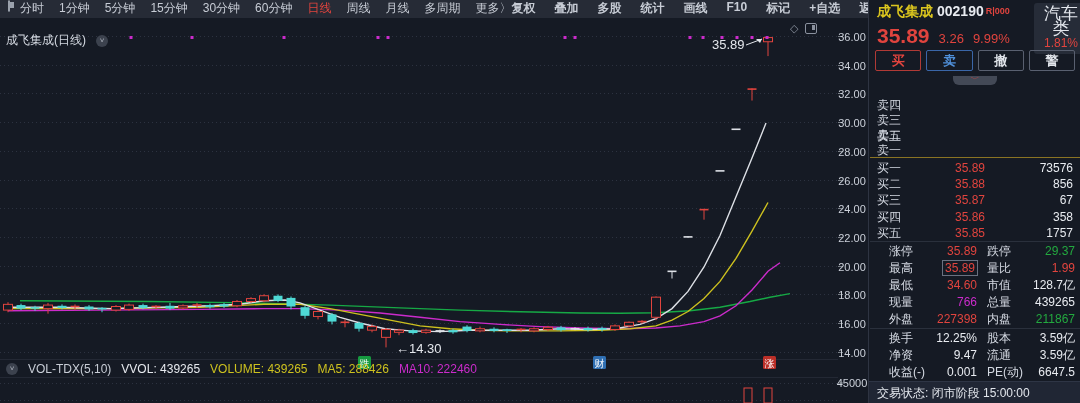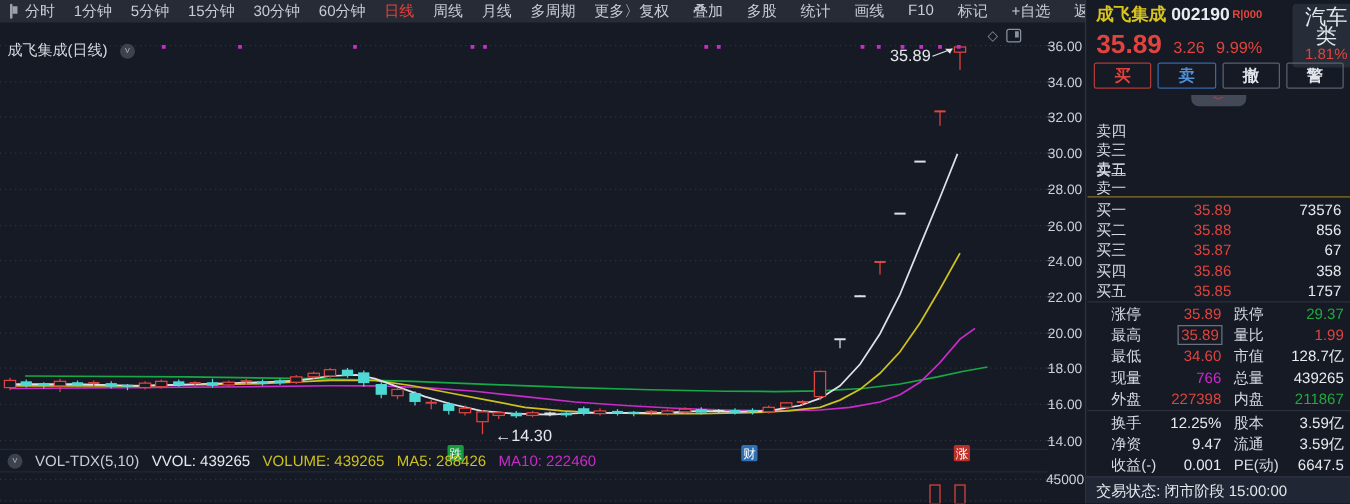--- a/index.html
+++ b/index.html
@@ -1,24 +1,24 @@
 <!DOCTYPE html>
 <html><head>
 <meta charset="utf-8">
 <style>
   html,body{margin:0;padding:0;background:#0b0e14;}
   .app{position:relative;width:1080px;height:403px;background:#151a24;overflow:hidden;
        font-family:"Liberation Sans","DejaVu Sans",sans-serif;color:#d5dae2;}
   
   .menubar{position:absolute;left:0;top:0;width:880px;height:18px;background:#262b36;
-           display:flex;align-items:center;padding:0 8px;box-sizing:border-box;font-size:12px;color:#c7ccd5;}
+           display:flex;padding:0 8px;box-sizing:border-box;font-size:12px;color:#c7ccd5;}
   .menu-icon{width:12px;height:10px;border:1px solid #9aa1ac;border-radius:2px;margin-right:10px;position:relative;}
   .menu-icon::after{content:"";position:absolute;left:1px;top:1px;width:4px;height:6px;background:#9aa1ac;}
   #menu-left{display:flex;gap:15px;}
-  #menu-right{margin-left:auto;display:flex;gap:19px;}
+  #menu-right{margin-left:auto;display:flex;gap:19px;font-weight:bold;}
   .menu-item{cursor:default;white-space:nowrap;}
   .menu-item.active{color:#e1443e;}
   
   .chart-header{position:absolute;left:6px;top:32px;display:flex;gap:10px;align-items:center;font-size:12px;z-index:3;justify-content:center;}
   .chev-circle{width:12px;height:12px;border-radius:50%;background:#3c424e;color:#aeb4bf;font-size:8px;
                line-height:12px;text-align:center;}
   .corner-icons{position:absolute;left:790px;top:22px;display:flex;gap:7px;align-items:center;z-index:3;color:#8a919e;font-size:11px;}
   .corner-box{width:10px;height:9px;border:1px solid #8a919e;border-radius:2px;position:relative;}
   .corner-box::after{content:"";position:absolute;right:1px;top:1px;width:3px;height:5px;background:#8a919e;}
   

